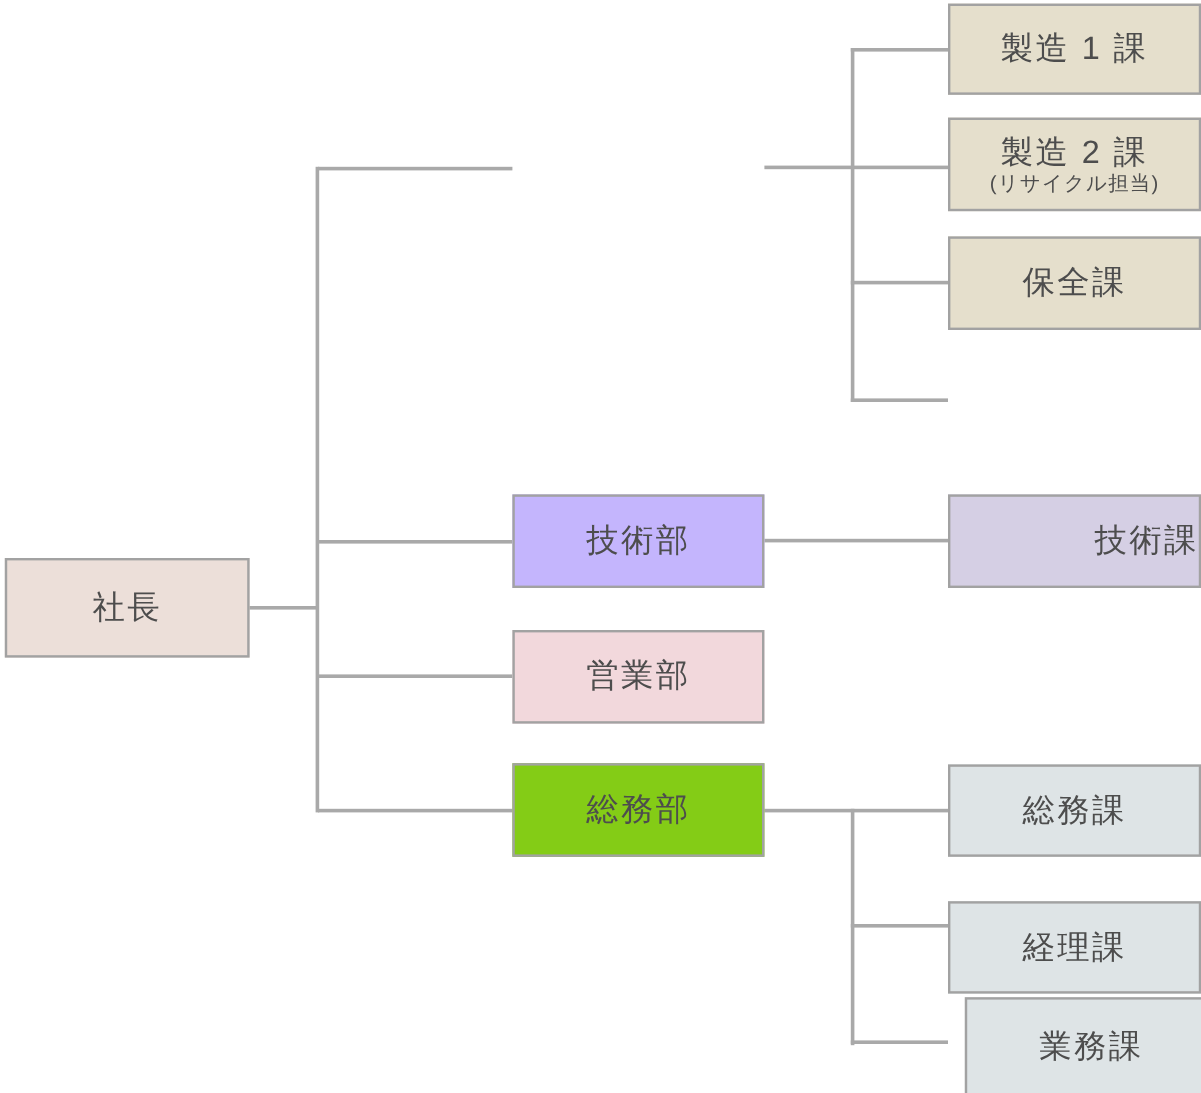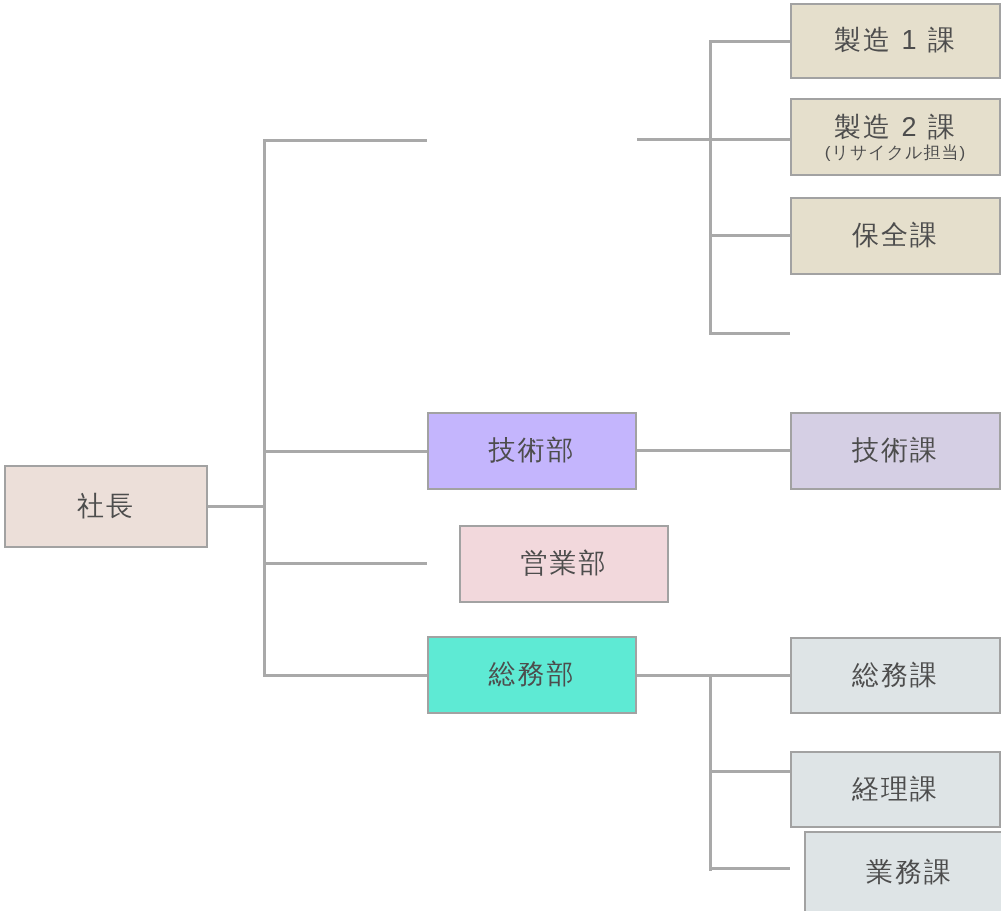--- a/index.html
+++ b/index.html
@@ -41,21 +41,21 @@
   
   .n-president { left: 4px;   top: 465px; width: 204px; height: 83px; }
   .n-mfg-dept  { left: 427px; top: 102px; width: 210px; height: 78px; }
   .n-tech-dept { left: 427px; top: 412px; width: 210px; height: 78px; }
   .n-sales-dept{ left: 427px; top: 525px; width: 210px; height: 78px; }
   .n-ga-dept   { left: 427px; top: 636px; width: 210px; height: 78px; }
   .n-mfg1      { left: 790px; top: 3px;   width: 211px; height: 76px; }
   .n-mfg2      { left: 790px; top: 98px;  width: 211px; height: 78px; }
   .n-maint     { left: 790px; top: 197px; width: 211px; height: 78px; }
   .n-quarry    { left: 790px; top: 294px; width: 211px; height: 78px; }
-  .n-tech-sec  { left: 790px; top: 412px; width: 211px; height: 78px; }
+  .n-tech-sec  { left: 790px; top: 412px; width: 211px; height: 78px; align-items: flex-end; }
   .n-ga-sec    { left: 790px; top: 637px; width: 211px; height: 77px; }
   .n-acct      { left: 790px; top: 751px; width: 211px; height: 77px; }
   .n-biz       { left: 804px; top: 831px; width: 211px; height: 83px; }
 
   
   .l-root-h        { left: 206px; top: 505px; width: 59px;  height: 3px; }
   .l-left-trunk    { left: 263px; top: 139px; width: 3px;   height: 538px; }
   .l-mfg-branch    { left: 265px; top: 139px; width: 162px; height: 3px; }
   .l-tech-branch   { left: 265px; top: 450px; width: 162px; height: 3px; }
   .l-sales-branch  { left: 265px; top: 562px; width: 162px; height: 3px; }
@@ -95,25 +95,25 @@
 
   <div class="node n-president" style="background-color: rgb(236, 223, 217);">
     <span>社長</span>
   </div>
 
 
   <div class="node n-tech-dept" style="background-color: #c4b5fd; text-align: center;">
     <span>技術部</span>
   </div>
 
-  <div class="node n-sales-dept" style="background-color: rgb(242, 216, 220); margin-left: 32px;">
+  <div class="node n-sales-dept" style="background-color: rgb(242, 216, 220);">
     <span>営業部</span>
   </div>
 
-  <div class="node n-ga-dept" style="background-color: #5eead4;">
+  <div class="node n-ga-dept" style="background-color: #84cc16;">
     <span>総務部</span>
   </div>
 
   <div class="node n-mfg1" style="background-color: rgb(229, 223, 204);">
     <span>製造 1 課</span>
   </div>
 
   <div class="node n-mfg2" style="background-color: rgb(229, 223, 204);">
     <span>製造 2 課</span>
     <span class="sub">(リサイクル担当)</span>

